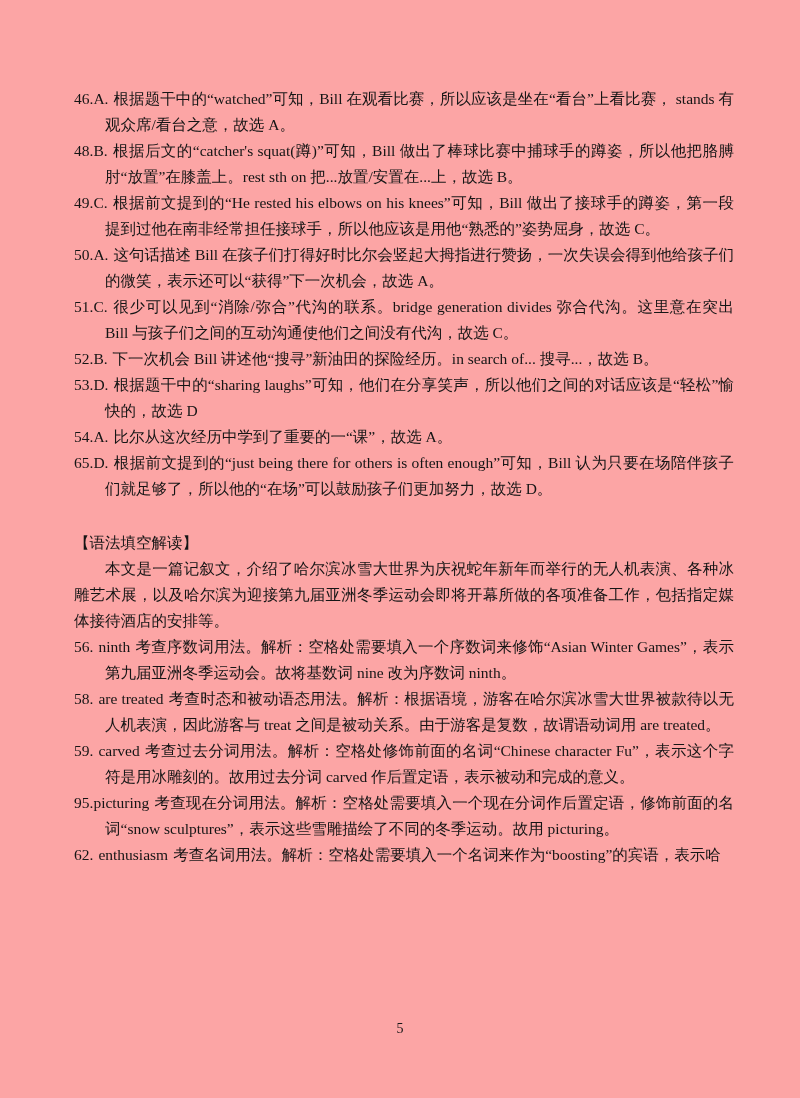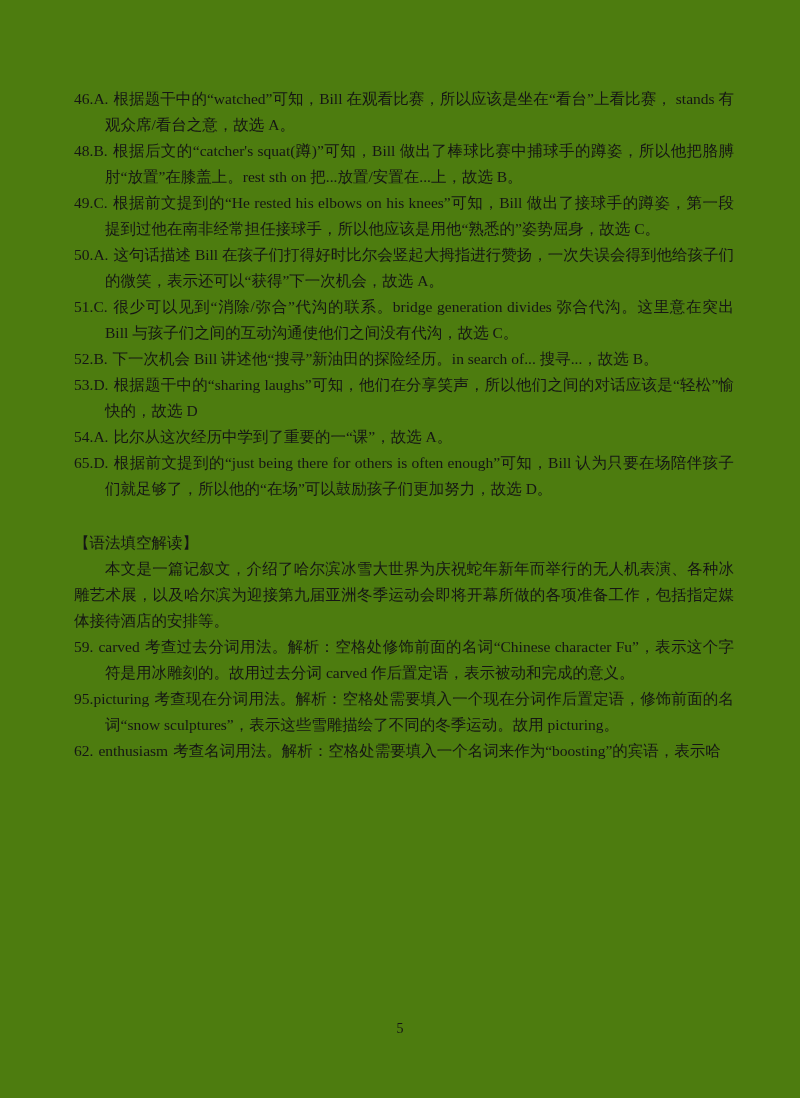--- a/index.html
+++ b/index.html
@@ -4,21 +4,21 @@
 <style>
   html, body {
     margin: 0;
     padding: 0;
     background: #ffffff;
   }
   .page {
     position: relative;
     width: 800px;
     height: 1098px;
-    background: #4d7c0f;
+    background: #fca5a5;
     overflow: hidden;
     font-family: "Liberation Serif", "DejaVu Serif", serif;
     font-size: 15.5px;
     line-height: 26px;
     color: #151515;
   }
   .content {
     position: absolute;
     left: 74px;
     top: 86px;
@@ -67,20 +67,22 @@
     <div class="item"><span class="num">50.A.</span><span class="txt">这句话描述 Bill 在孩子们打得好时比尔会竖起大拇指进行赞扬，一次失误会得到他给孩子们的微笑，表示还可以“获得”下一次机会，故选 A。</span></div>
     <div class="item"><span class="num">51.C.</span><span class="txt">很少可以见到“消除/弥合”代沟的联系。bridge generation divides 弥合代沟。这里意在突出 Bill 与孩子们之间的互动沟通使他们之间没有代沟，故选 C。</span></div>
     <div class="item"><span class="num">52.B.</span><span class="txt">下一次机会 Bill 讲述他“搜寻”新油田的探险经历。in search of... 搜寻...，故选 B。</span></div>
     <div class="item"><span class="num">53.D.</span><span class="txt">根据题干中的“sharing laughs”可知，他们在分享笑声，所以他们之间的对话应该是“轻松”愉快的，故选 D</span></div>
     <div class="item"><span class="num">54.A.</span><span class="txt">比尔从这次经历中学到了重要的一“课”，故选 A。</span></div>
     <div class="item"><span class="num">65.D.</span><span class="txt">根据前文提到的“just being there for others is often enough”可知，Bill 认为只要在场陪伴孩子们就足够了，所以他的“在场”可以鼓励孩子们更加努力，故选 D。</span></div>
 
     <div class="section-header">【语法填空解读】</div>
     <div class="intro">本文是一篇记叙文，介绍了哈尔滨冰雪大世界为庆祝蛇年新年而举行的无人机表演、各种冰雕艺术展，以及哈尔滨为迎接第九届亚洲冬季运动会即将开幕所做的各项准备工作，包括指定媒体接待酒店的安排等。</div>
 
+    <div class="item"><span class="num">56.</span><span class="ans">ninth</span><span class="txt">考查序数词用法。解析：空格处需要填入一个序数词来修饰“Asian Winter Games”，表示第九届亚洲冬季运动会。故将基数词 nine 改为序数词 ninth。</span></div>
+    <div class="item"><span class="num">58.</span><span class="ans">are treated</span><span class="txt">考查时态和被动语态用法。解析：根据语境，游客在哈尔滨冰雪大世界被款待以无人机表演，因此游客与 treat 之间是被动关系。由于游客是复数，故谓语动词用 are treated。</span></div>
     <div class="item"><span class="num">59.</span><span class="ans">carved</span><span class="txt">考查过去分词用法。解析：空格处修饰前面的名词“Chinese character Fu”，表示这个字符是用冰雕刻的。故用过去分词 carved 作后置定语，表示被动和完成的意义。</span></div>
     <div class="item item-61"><span class="num">95.</span><span class="ans">picturing</span><span class="txt">考查现在分词用法。解析：空格处需要填入一个现在分词作后置定语，修饰前面的名词“snow sculptures”，表示这些雪雕描绘了不同的冬季运动。故用 picturing。</span></div>
     <div class="item"><span class="num">62.</span><span class="ans">enthusiasm</span><span class="txt">考查名词用法。解析：空格处需要填入一个名词来作为“boosting”的宾语，表示哈</span></div>
 
   </div>
 
   <div class="page-num">5</div>
 </div>
 
 </body></html>

